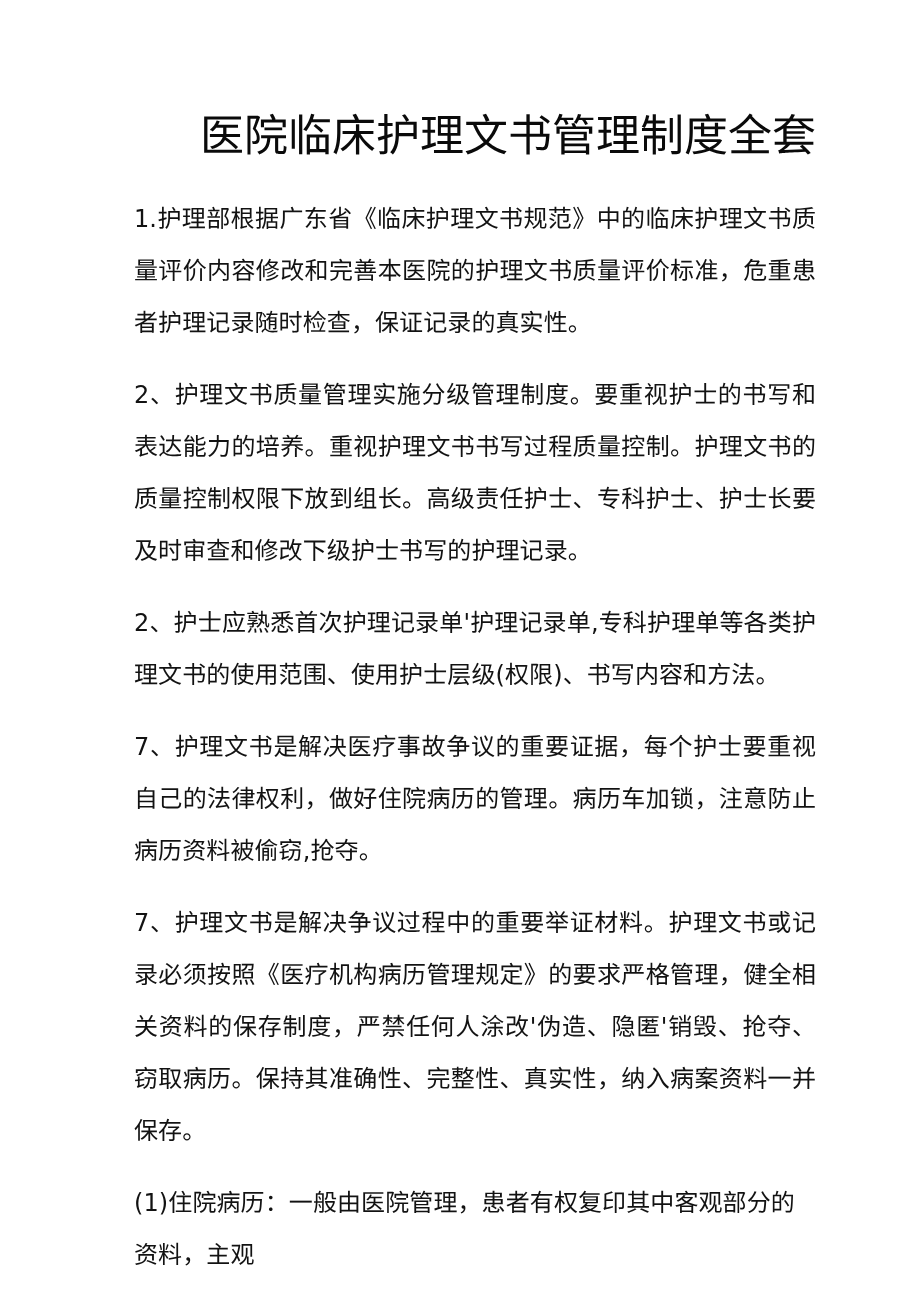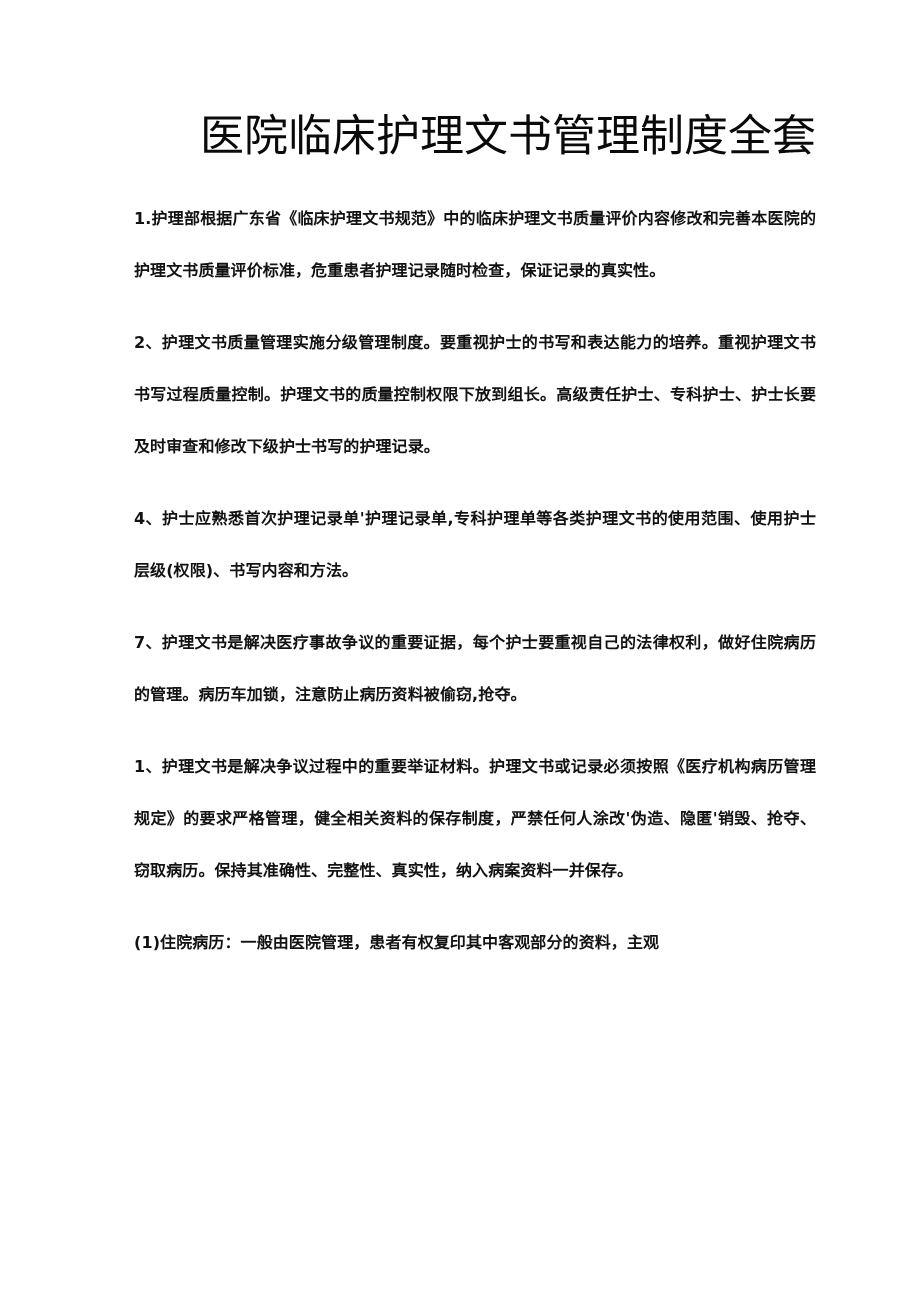--- a/index.html
+++ b/index.html
@@ -52,22 +52,22 @@
     font-weight: 700;
     line-height: 1.4;
     color: #000000;
     margin: 0;
     padding-top: 46px;
     letter-spacing: 0.2px;
   }
 
   .para {
     font-family: "DejaVu Sans", "Liberation Sans", sans-serif;
-    font-size: 16px;
-    font-weight: 700;
+    font-size: 24px;
+    font-weight: 400;
     line-height: 52px;
     color: #121212;
     margin: 0;
     letter-spacing: 0.1px;
     text-align: justify;
     text-justify: inter-character;
   }
 
   .para.first-body {
     padding-top: 30px;
@@ -88,22 +88,22 @@
 <div class="page">
   <div class="content">
 
     <h1 class="doc-title">医院临床护理文书管理制度全套</h1>
 
 
     <p class="para first-body">1.护理部根据广东省《临床护理文书规范》中的临床护理文书质量评价内容修改和完善本医院的护理文书质量评价标准，危重患者护理记录随时检查，保证记录的真实性。</p>
 
     <p class="para">2、护理文书质量管理实施分级管理制度。要重视护士的书写和表达能力的培养。重视护理文书书写过程质量控制。护理文书的质量控制权限下放到组长。高级责任护士、专科护士、护士长要及时审查和修改下级护士书写的护理记录。</p>
 
-    <p class="para">4、护士应熟悉首次护理记录单'护理记录单,专科护理单等各类护理文书的使用范围、使用护士层级(权限)、书写内容和方法。</p>
+    <p class="para">2、护士应熟悉首次护理记录单'护理记录单,专科护理单等各类护理文书的使用范围、使用护士层级(权限)、书写内容和方法。</p>
 
     <p class="para">7、护理文书是解决医疗事故争议的重要证据，每个护士要重视自己的法律权利，做好住院病历的管理。病历车加锁，注意防止病历资料被偷窃,抢夺。</p>
 
-    <p class="para">1、护理文书是解决争议过程中的重要举证材料。护理文书或记录必须按照《医疗机构病历管理规定》的要求严格管理，健全相关资料的保存制度，严禁任何人涂改'伪造、隐匿'销毁、抢夺、窃取病历。保持其准确性、完整性、真实性，纳入病案资料一并保存。</p>
+    <p class="para">7、护理文书是解决争议过程中的重要举证材料。护理文书或记录必须按照《医疗机构病历管理规定》的要求严格管理，健全相关资料的保存制度，严禁任何人涂改'伪造、隐匿'销毁、抢夺、窃取病历。保持其准确性、完整性、真实性，纳入病案资料一并保存。</p>
 
     <p class="para no-justify">(1)住院病历：一般由医院管理，患者有权复印其中客观部分的资料，主观</p>
 
   </div>
 </div>
 
 </body></html>

